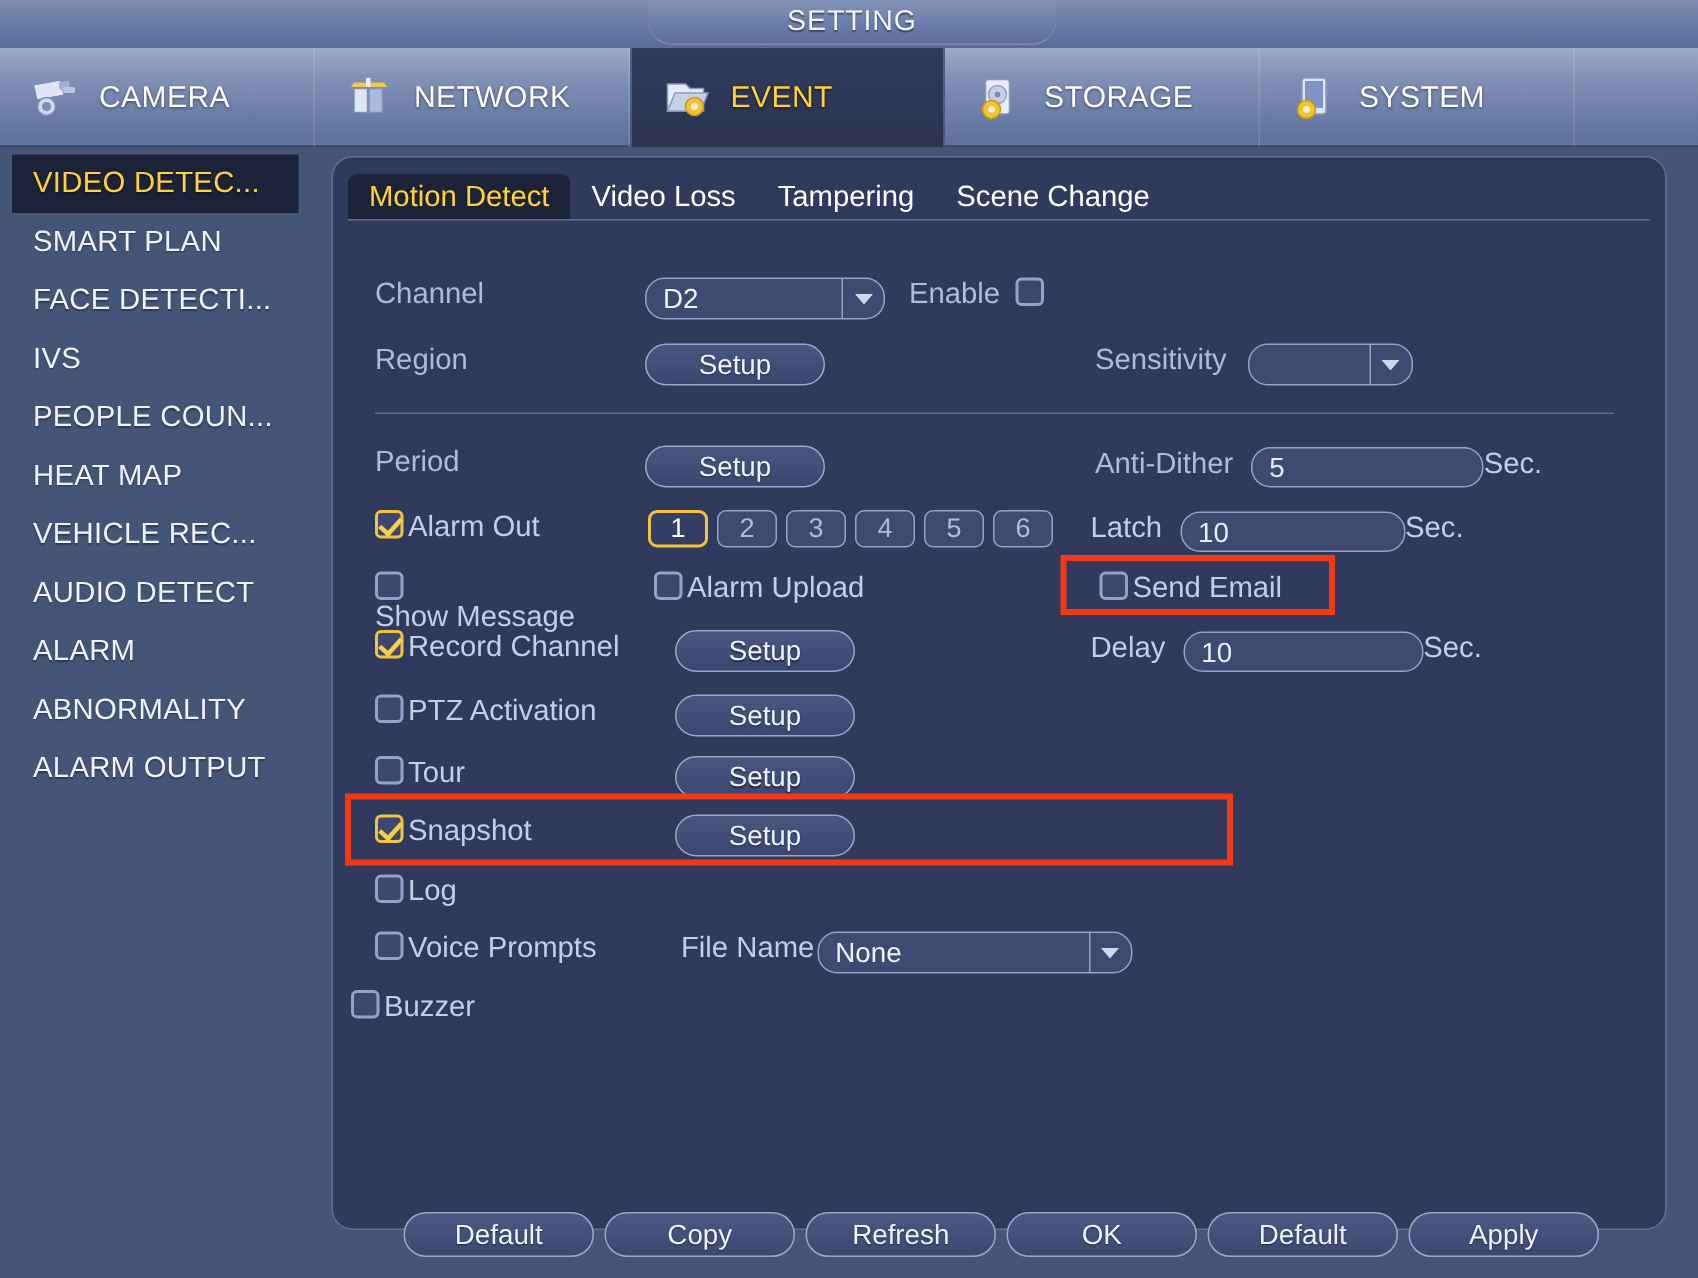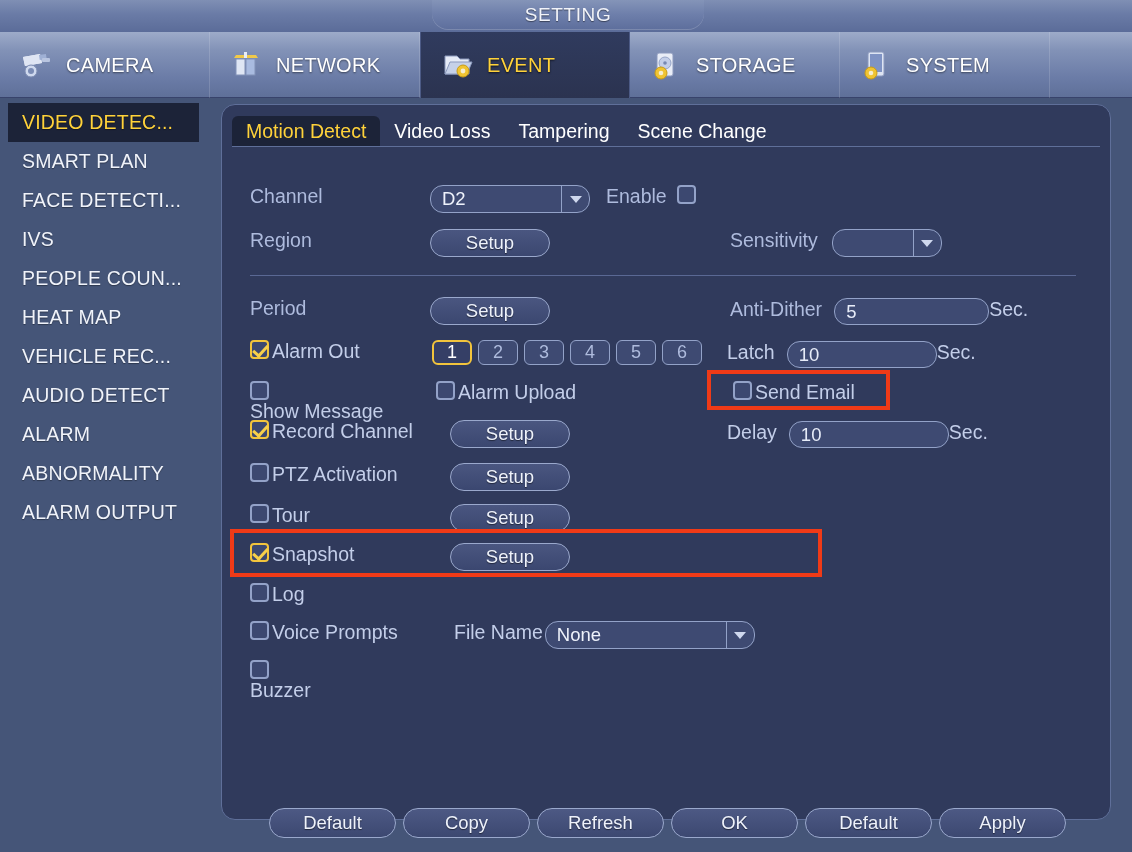--- a/index.html
+++ b/index.html
@@ -363,21 +363,21 @@
       <span class="lbl-w" style="width:182px;">Voice Prompts</span>
       <span class="lbl-w">File Name</span>
       <div class="sel" style="width:210px; margin-left:2px;">
         <span>None</span>
         <span class="arrowbox">
             <i class="caret"></i>
           </span>
       </div>
     </div>
 
-    <div class="row" style="left:28px; top:507px;flex-direction:column;">
+    <div class="row" style="left:12px; top:507px;">
       <span class="cb"></span>
       <span class="lbl-w">Buzzer</span>
     </div>
 
     <div id="footer" style="left:47px;">
       <div class="fbtn">Default</div>
       <div class="fbtn">Copy</div>
       <div class="fbtn">Refresh</div>
       <div class="fbtn">OK</div>
       <div class="fbtn">Default</div>

